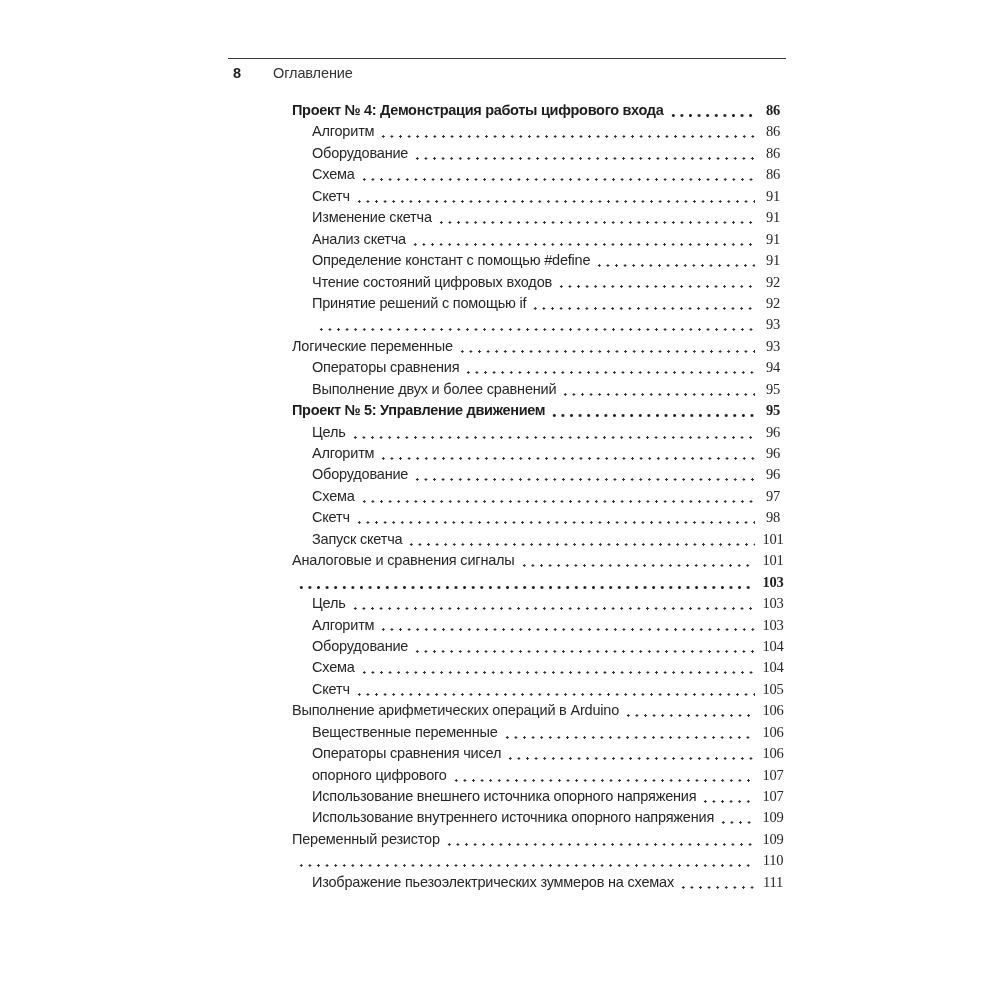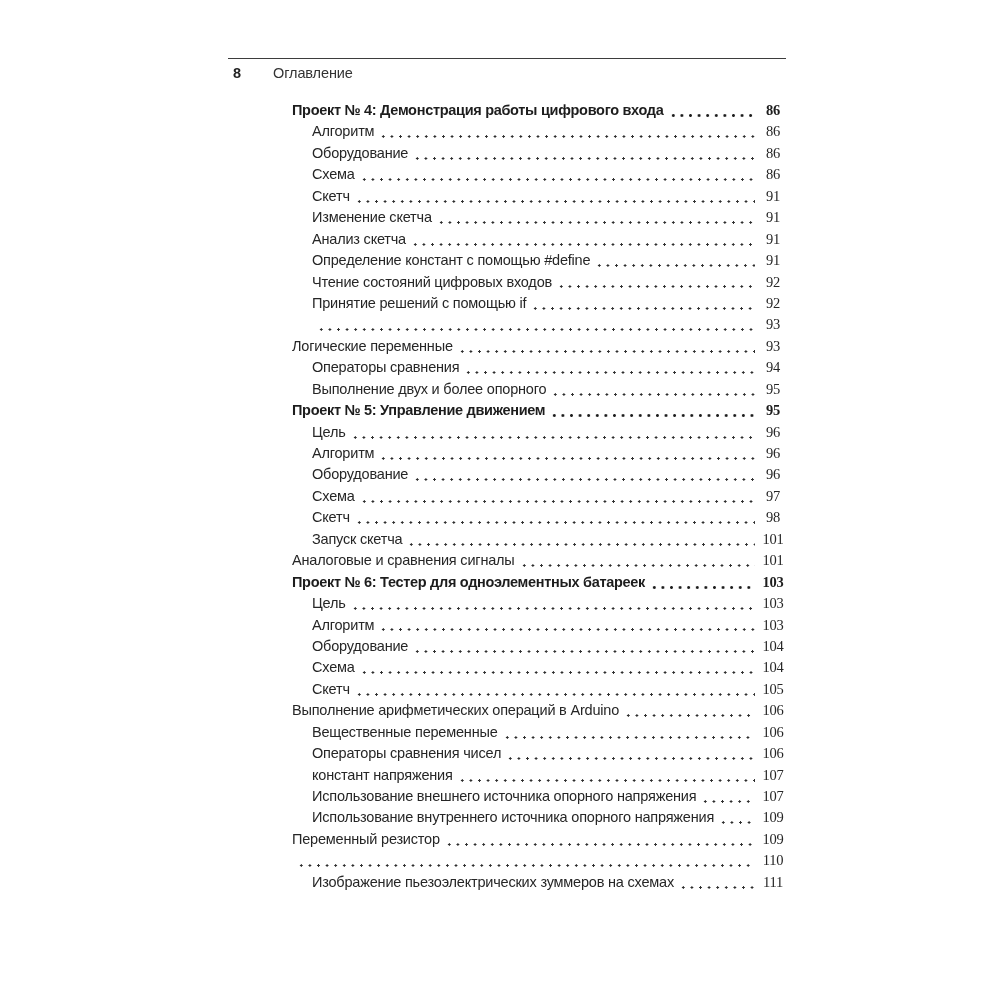--- a/index.html
+++ b/index.html
@@ -146,21 +146,21 @@
     <span class="toc-label">Логические переменные</span>
     <span class="toc-dots"></span>
     <span class="toc-page">93</span>
   </div>
       <div class="toc-row lvl1">
     <span class="toc-label">Операторы сравнения</span>
     <span class="toc-dots"></span>
     <span class="toc-page">94</span>
   </div>
       <div class="toc-row lvl1">
-    <span class="toc-label">Выполнение двух и более опорного</span>
+    <span class="toc-label">Выполнение двух и более сравнений</span>
     <span class="toc-dots"></span>
     <span class="toc-page">95</span>
   </div>
       <div class="toc-row lvl0 bold">
     <span class="toc-label">Проект № 5: Управление движением</span>
     <span class="toc-dots"></span>
     <span class="toc-page">95</span>
   </div>
       <div class="toc-row lvl1">
     <span class="toc-label">Цель</span>
@@ -191,21 +191,20 @@
     <span class="toc-label">Запуск скетча</span>
     <span class="toc-dots"></span>
     <span class="toc-page">101</span>
   </div>
       <div class="toc-row lvl0">
     <span class="toc-label">Аналоговые и сравнения сигналы</span>
     <span class="toc-dots"></span>
     <span class="toc-page">101</span>
   </div>
       <div class="toc-row lvl0 bold">
-    <span class="toc-label">Проект № 6: Тестер для одноэлементных батареек</span>
     <span class="toc-dots"></span>
     <span class="toc-page">103</span>
   </div>
       <div class="toc-row lvl1">
     <span class="toc-label">Цель</span>
     <span class="toc-dots"></span>
     <span class="toc-page">103</span>
   </div>
       <div class="toc-row lvl1">
     <span class="toc-label">Алгоритм</span>
@@ -236,21 +235,21 @@
     <span class="toc-label">Вещественные переменные</span>
     <span class="toc-dots"></span>
     <span class="toc-page">106</span>
   </div>
       <div class="toc-row lvl1">
     <span class="toc-label">Операторы сравнения чисел</span>
     <span class="toc-dots"></span>
     <span class="toc-page">106</span>
   </div>
       <div class="toc-row lvl1">
-    <span class="toc-label">констант напряжения</span>
+    <span class="toc-label">опорного цифрового</span>
     <span class="toc-dots"></span>
     <span class="toc-page">107</span>
   </div>
       <div class="toc-row lvl1">
     <span class="toc-label">Использование внешнего источника опорного напряжения</span>
     <span class="toc-dots"></span>
     <span class="toc-page">107</span>
   </div>
       <div class="toc-row lvl1">
     <span class="toc-label">Использование внутреннего источника опорного напряжения</span>

